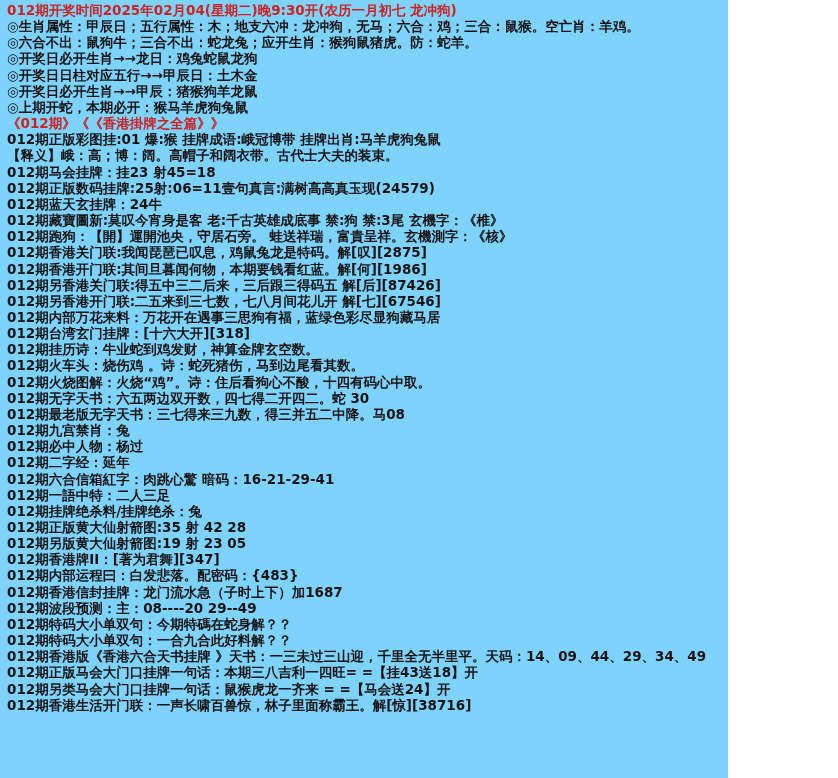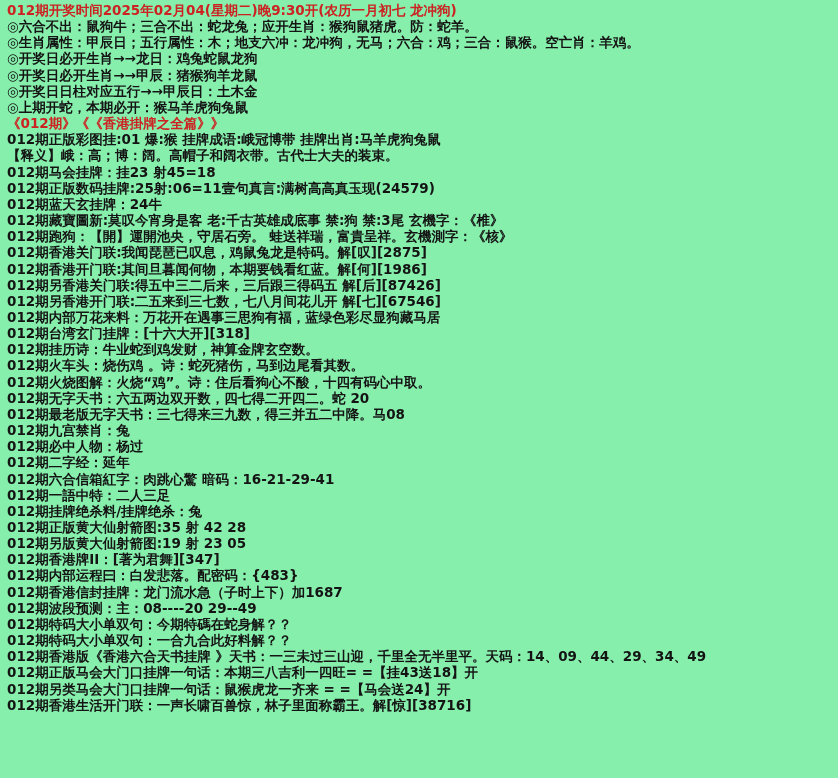--- a/index.html
+++ b/index.html
@@ -2,23 +2,23 @@
 <html><head>
 <meta charset="utf-8">
 <style>
   html, body {
     margin: 0;
     padding: 0;
     background: #ffffff;
   }
   .page {
     position: relative;
-    width: 838px;
+    width: 728px;
     height: 778px;
-    background: #86efac;
+    background: #7dd3fc;
     overflow: hidden;
     box-sizing: border-box;
     padding: 2px 0 0 7px;
     font-family: "DejaVu Sans", sans-serif;
   }
   .line {
     white-space: nowrap;
     font-size: 13.5px;
     font-weight: 700;
     line-height: 16.15px;
@@ -28,44 +28,44 @@
   .line.red {
     color: #cc2222;
   }
 </style>
 </head>
 <body>
 
 <div class="page">
   <div>
       <div class="line red">012期开奖时间2025年02月04(星期二)晚9:30开(农历一月初七 龙冲狗)</div>
+      <div class="line">◎生肖属性：甲辰日；五行属性：木；地支六冲：龙冲狗，无马；六合：鸡；三合：鼠猴。空亡肖：羊鸡。</div>
       <div class="line">◎六合不出：鼠狗牛；三合不出：蛇龙兔；应开生肖：猴狗鼠猪虎。防：蛇羊。</div>
-      <div class="line">◎生肖属性：甲辰日；五行属性：木；地支六冲：龙冲狗，无马；六合：鸡；三合：鼠猴。空亡肖：羊鸡。</div>
       <div class="line">◎开奖日必开生肖→→龙日：鸡兔蛇鼠龙狗</div>
+      <div class="line">◎开奖日日柱对应五行→→甲辰日：土木金</div>
       <div class="line">◎开奖日必开生肖→→甲辰：猪猴狗羊龙鼠</div>
-      <div class="line">◎开奖日日柱对应五行→→甲辰日：土木金</div>
       <div class="line">◎上期开蛇，本期必开：猴马羊虎狗兔鼠</div>
       <div class="line red">《012期》《《香港掛牌之全篇》》</div>
       <div class="line">012期正版彩图挂:01 爆:猴 挂牌成语:峨冠博带 挂牌出肖:马羊虎狗兔鼠</div>
       <div class="line">【释义】峨：高；博：阔。高帽子和阔衣带。古代士大夫的装束。</div>
       <div class="line">012期马会挂牌：挂23 射45=18</div>
       <div class="line">012期正版数码挂牌:25射:06=11壹句真言:满树高高真玉现(24579)</div>
       <div class="line">012期蓝天玄挂牌：24牛</div>
       <div class="line">012期藏寶圖新:莫叹今宵身是客 老:千古英雄成底事 禁:狗 禁:3尾 玄機字：《椎》</div>
       <div class="line">012期跑狗：【開】運開池央，守居石旁。 蛙送祥瑞，富貴呈祥。玄機測字：《核》</div>
       <div class="line">012期香港关门联:我闻琵琶已叹息，鸡鼠兔龙是特码。解[叹][2875]</div>
       <div class="line">012期香港开门联:其间旦暮闻何物，本期要钱看红蓝。解[何][1986]</div>
       <div class="line">012期另香港关门联:得五中三二后来，三后跟三得码五 解[后][87426]</div>
       <div class="line">012期另香港开门联:二五来到三七数，七八月间花儿开 解[七][67546]</div>
       <div class="line">012期内部万花来料：万花开在遇事三思狗有福，蓝绿色彩尽显狗藏马居</div>
       <div class="line">012期台湾玄门挂牌：[十六大开][318]</div>
       <div class="line">012期挂历诗：牛业蛇到鸡发财，神算金牌玄空数。</div>
       <div class="line">012期火车头：烧伤鸡 。诗：蛇死猪伤，马到边尾看其数。</div>
       <div class="line">012期火烧图解：火烧“鸡”。诗：住后看狗心不酸，十四有码心中取。</div>
-      <div class="line">012期无字天书：六五两边双开数，四七得二开四二。蛇 20</div>
+      <div class="line">012期无字天书：六五两边双开数，四七得二开四二。蛇 30</div>
       <div class="line">012期最老版无字天书：三七得来三九数，得三并五二中降。马08</div>
       <div class="line">012期九宫禁肖：兔</div>
       <div class="line">012期必中人物：杨过</div>
       <div class="line">012期二字经：延年</div>
       <div class="line">012期六合信箱紅字：肉跳心驚 暗码：16-21-29-41</div>
       <div class="line">012期一語中特：二人三足</div>
       <div class="line">012期挂牌绝杀料/挂牌绝杀：兔</div>
       <div class="line">012期正版黄大仙射箭图:35 射 42 28</div>
       <div class="line">012期另版黄大仙射箭图:19 射 23 05</div>
       <div class="line">012期香港牌II：[著为君舞][347]</div>

